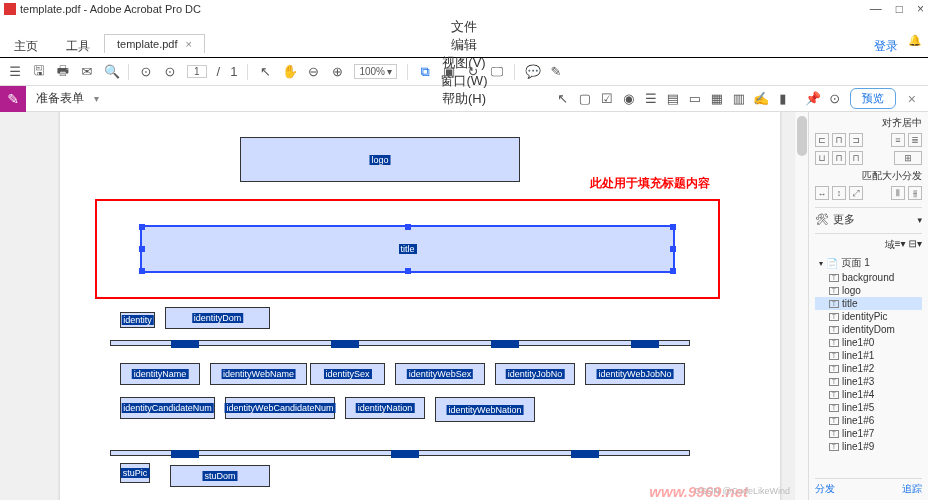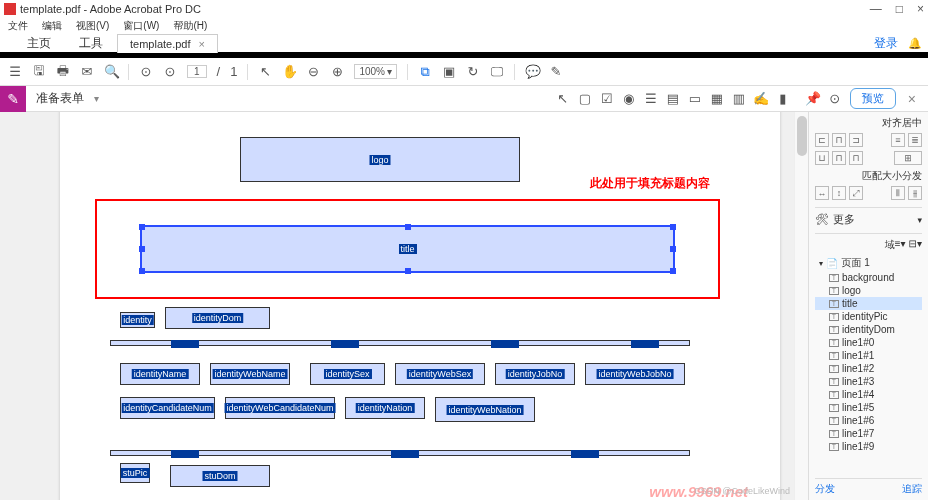--- a/index.html
+++ b/index.html
@@ -1,21 +1,21 @@
 <!DOCTYPE html>
 <html><head>
 <meta charset="utf-8">
 <style>
 * { box-sizing: border-box; margin: 0; padding: 0; font-family: "Microsoft YaHei", Arial, sans-serif; }
 body { width: 928px; height: 500px; background: #fff; overflow: hidden; font-size: 11px; color: #333; }
 .titlebar { height: 18px; display: flex; align-items: center; padding: 0 4px; background: #fff; }
 .titlebar .icon { width: 12px; height: 12px; background: #d33; margin-right: 4px; }
 .titlebar .wndctrl { margin-left: auto; display: flex; gap: 14px; font-size: 12px; color: #555; }
-.menubar { height: 16px; display: flex; gap: 14px; padding: 0 8px; font-size: 10px; align-items: center; }
-.tabbar { height: 24px; display: flex; align-items: center; border-bottom: 6px solid #000000; padding-left: 13px; }
+.menubar { height: 16px; display: flex; padding: 0 8px; font-size: 13px; align-items: center; flex-direction: column; }
+.tabbar { height: 24px; display: flex; align-items: flex-start; border-bottom: 1px solid #000000; }
 .maintab { padding: 4px 14px; font-size: 12px; }
 .doctab { padding: 3px 12px 3px 12px; border: 1px solid #ccc; border-bottom: none; background: #fff; display: flex; align-items: center; gap: 8px; font-size: 11px; }
 .doctab .x { color: #888; }
 .login { margin-left: auto; padding: 4px 10px; color: #1a73e8; font-size: 12px; }
 .toolbar { height: 28px; display: flex; align-items: center; gap: 10px; padding: 0 8px; border-bottom: 1px solid #ddd; color: #555; font-size: 13px; }
 .toolbar .sep { width: 1px; height: 16px; background: #ddd; }
 .toolbar .zoom { border: 1px solid #ccc; padding: 1px 4px; font-size: 10px; display: flex; align-items: center; gap: 2px; }
 .toolbar2 { height: 26px; display: flex; align-items: center; border-bottom: 1px solid #ddd; }
 .toolbar2 .prepbtn { width: 26px; height: 26px; background: #b11e8e; color: #fff; display: flex; align-items: center; justify-content: center; font-size: 14px; }
 .toolbar2 .preplabel { padding: 0 10px; font-size: 12px; }
@@ -174,21 +174,21 @@
       <div class="thinbar" style="left:50px;top:233px;width:580px">
         <div class="thinmark" style="left:60px"></div>
         <div class="thinmark" style="left:220px"></div>
         <div class="thinmark" style="left:380px"></div>
         <div class="thinmark" style="left:520px"></div>
       </div>
 
       <div class="fieldbox" style="left:60px;top:256px;width:80px;height:22px">
           <span class="fieldlabel">identityName</span>
         </div>
-      <div class="fieldbox" style="left:150px;top:256px;width:80px;height:22px">
+      <div class="fieldbox" style="left:150px;top:256px;width:97px;height:22px">
           <span class="fieldlabel">identityWebName</span>
         </div>
       <div class="fieldbox" style="left:250px;top:256px;width:75px;height:22px">
           <span class="fieldlabel">identitySex</span>
         </div>
       <div class="fieldbox" style="left:335px;top:256px;width:90px;height:22px">
           <span class="fieldlabel">identityWebSex</span>
         </div>
       <div class="fieldbox" style="left:435px;top:256px;width:80px;height:22px">
           <span class="fieldlabel">identityJobNo</span>

